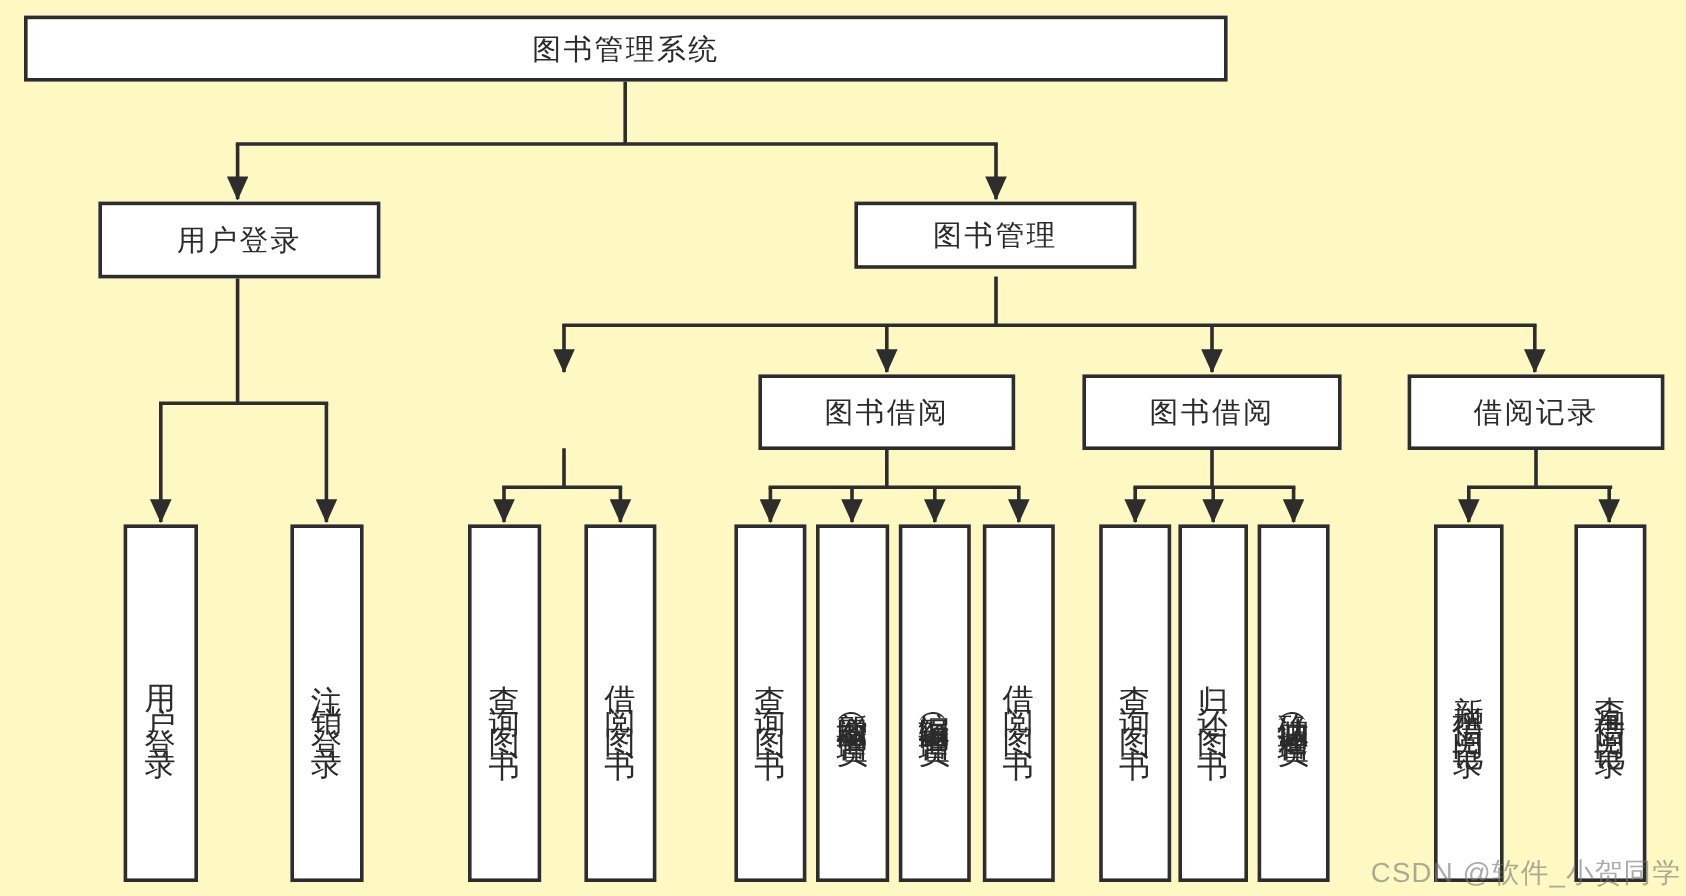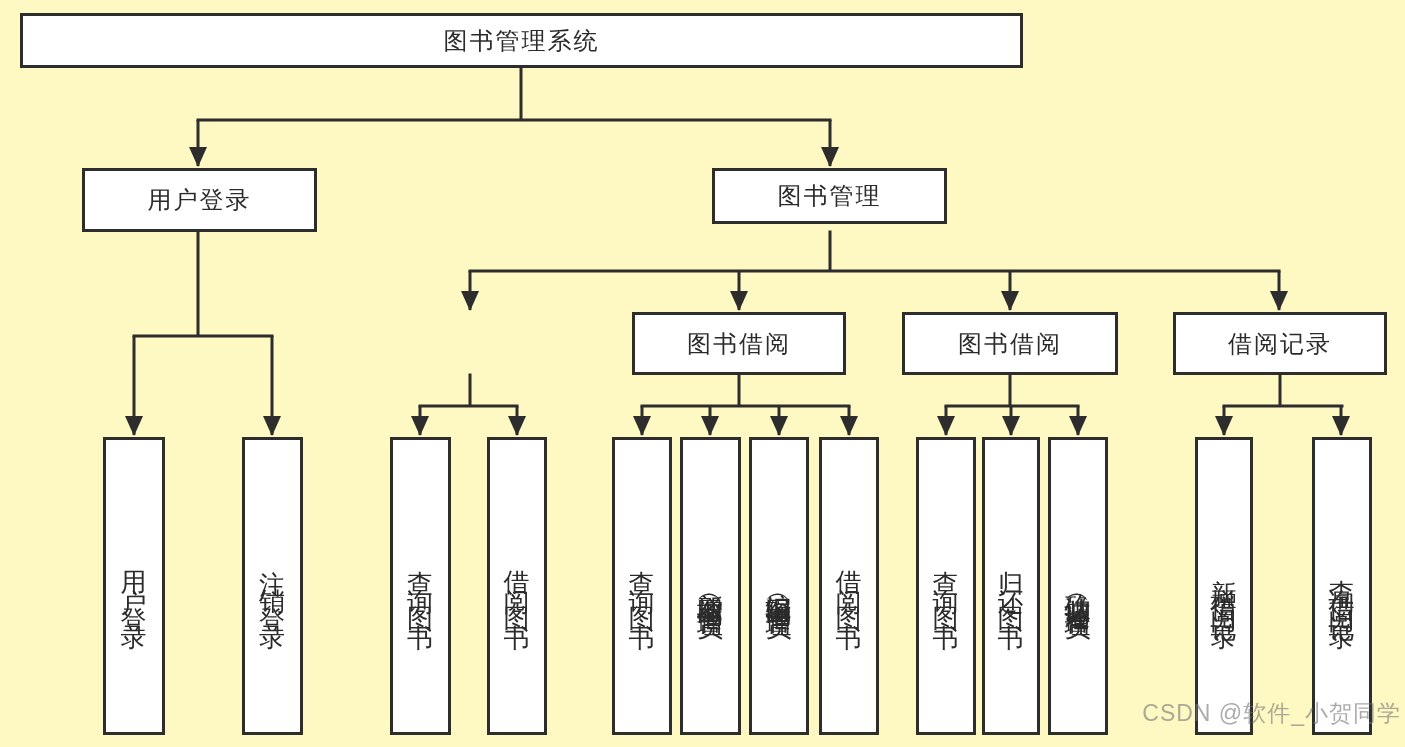--- a/index.html
+++ b/index.html
@@ -37,21 +37,21 @@
     text-orientation: mixed;
     font-size: 26px;
     line-height: 1;
   }
   .v4 { letter-spacing: 18px; }
   .v6 { letter-spacing: 9px; }
   .v9 { letter-spacing: 3px; }
   .watermark {
     position: absolute;
     right: 4px;
-    bottom: 18px;
+    bottom: 4px;
     font-size: 23px;
     letter-spacing: 1px;
     color: rgba(120, 120, 120, 0.62);
     white-space: nowrap;
   }
 </style>
 </head>
 <body>
 
 <div class="canvas">

